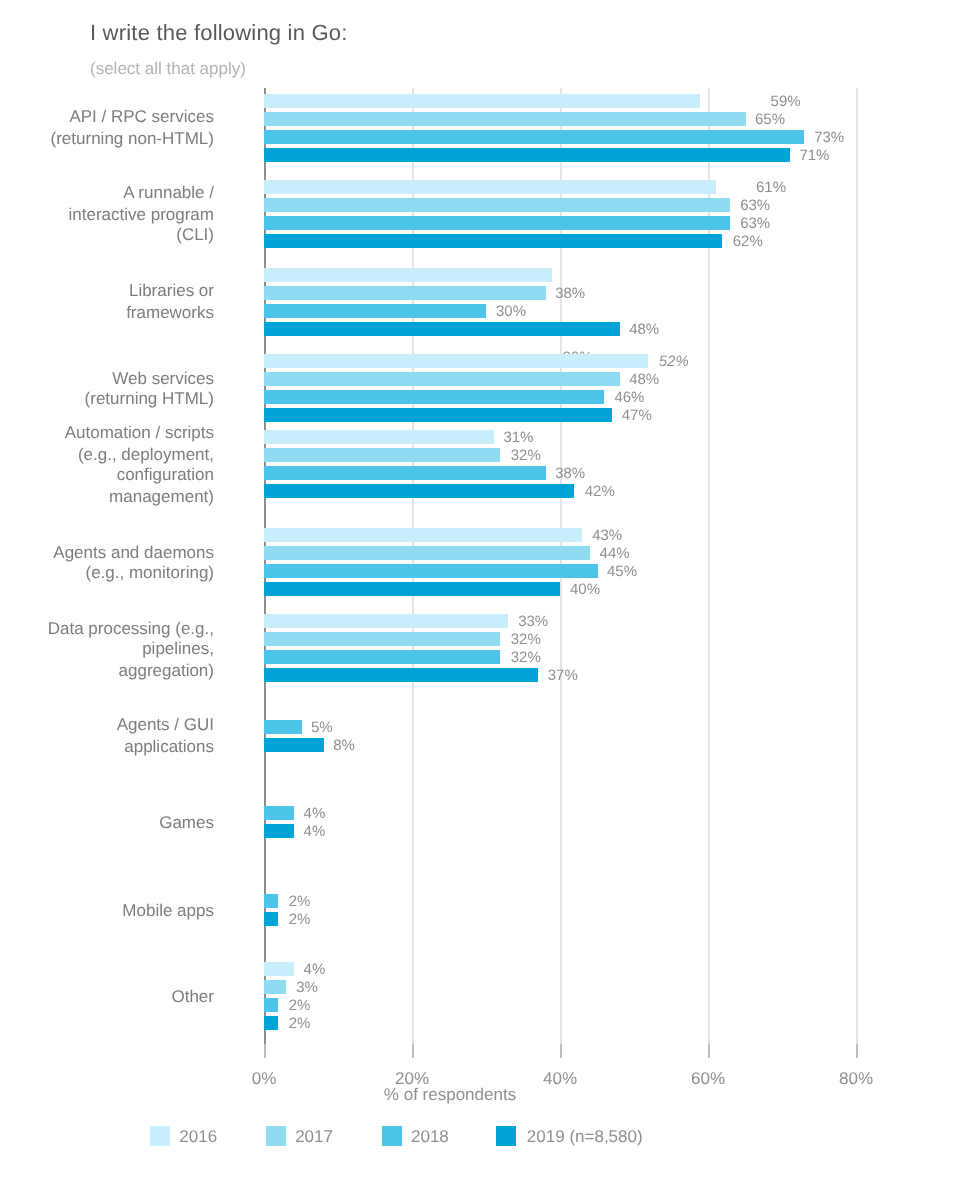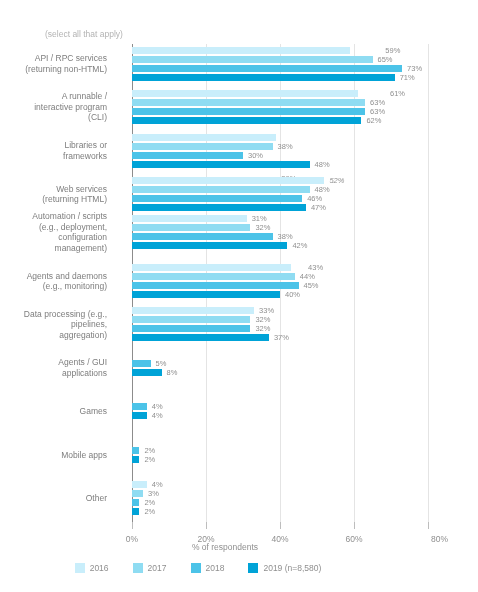--- a/index.html
+++ b/index.html
@@ -152,20 +152,21 @@
     font-size: 8.5px;
     color: #8f8f8f;
     white-space: nowrap;
   }
 </style>
 </head>
 <body>
 
 <div id="page">
 
+  <div class="title">I write the following in Go:</div>
   <div class="subtitle">(select all that apply)</div>
 
   <div id="plot">
     <div id="gridlines">
         <div class="axisline" style="left: 0px;"></div>
         <div class="gridline" style="left: 74px;"></div>
         <div class="gridline" style="left: 148px;"></div>
         <div class="gridline" style="left: 222px;"></div>
         <div class="gridline" style="left: 296px;"></div>
       </div>
@@ -196,21 +197,21 @@
         </div>
         <div class="row" style="top: 46.1818px; height: 34px;">
           <div class="catlabel" style="top: 1.25px;">
             <div>A runnable /</div>
             <div>interactive program</div>
             <div>(CLI)</div>
           </div>
           <div class="bars">
             <div class="barline">
               <div class="bar" title="61%" style="width: 225.7px; background: rgb(201, 238, 251);"></div>
-              <div class="barval" style="left: 246px; padding-left: 12px;">61%</div>
+              <div class="barval" style="left: 234px; padding-left: 12px;">61%</div>
             </div>
             <div class="barline">
               <div class="bar" title="63%" style="width: 233.1px; background: rgb(143, 220, 242);"></div>
               <div class="barval" style="left: 238.1px;">63%</div>
             </div>
             <div class="barline">
               <div class="bar" title="63%" style="width: 233.1px; background: rgb(76, 195, 232);"></div>
               <div class="barval" style="left: 238.1px;">63%</div>
             </div>
             <div class="barline">
@@ -294,21 +295,21 @@
           </div>
         </div>
         <div class="row" style="top: 220px; height: 34px;">
           <div class="catlabel" style="top: 6.5px;">
             <div>Agents and daemons</div>
             <div>(e.g., monitoring)</div>
           </div>
           <div class="bars">
             <div class="barline">
               <div class="bar" title="43%" style="width: 159.1px; background: rgb(201, 238, 251);"></div>
-              <div class="barval" style="left: 164.1px; margin-left: 12px;">43%</div>
+              <div class="barval" style="left: 164.1px;">43%</div>
             </div>
             <div class="barline">
               <div class="bar" title="44%" style="width: 162.8px; background: rgb(143, 220, 242);"></div>
               <div class="barval" style="left: 167.8px;">44%</div>
             </div>
             <div class="barline">
               <div class="bar" title="45%" style="width: 166.5px; background: rgb(76, 195, 232);"></div>
               <div class="barval" style="left: 171.5px;">45%</div>
             </div>
             <div class="barline">
@@ -415,21 +416,21 @@
     <div id="ticks">
         <div class="tickmark" style="left: 0px;"></div>
         <div class="ticklabel" style="left: 0px;">0%</div>
         <div class="tickmark" style="left: 74px;"></div>
         <div class="ticklabel" style="left: 74px;">20%</div>
         <div class="tickmark" style="left: 148px;"></div>
         <div class="ticklabel" style="left: 148px;">40%</div>
         <div class="tickmark" style="left: 222px;"></div>
         <div class="ticklabel" style="left: 222px;">60%</div>
         <div class="tickmark" style="left: 296px;"></div>
-        <div class="ticklabel" style="left: 296px; text-align: right;">80%</div>
+        <div class="ticklabel" style="left: 296px;">80%</div>
       </div>
   </div>
 
   <div class="xaxis-title">% of respondents</div>
 
   <div id="legend">
       <div class="legend-item">
         <span class="legend-swatch" style="background: rgb(201, 238, 251);"></span>
         <span class="legend-text">2016</span>
       </div>

